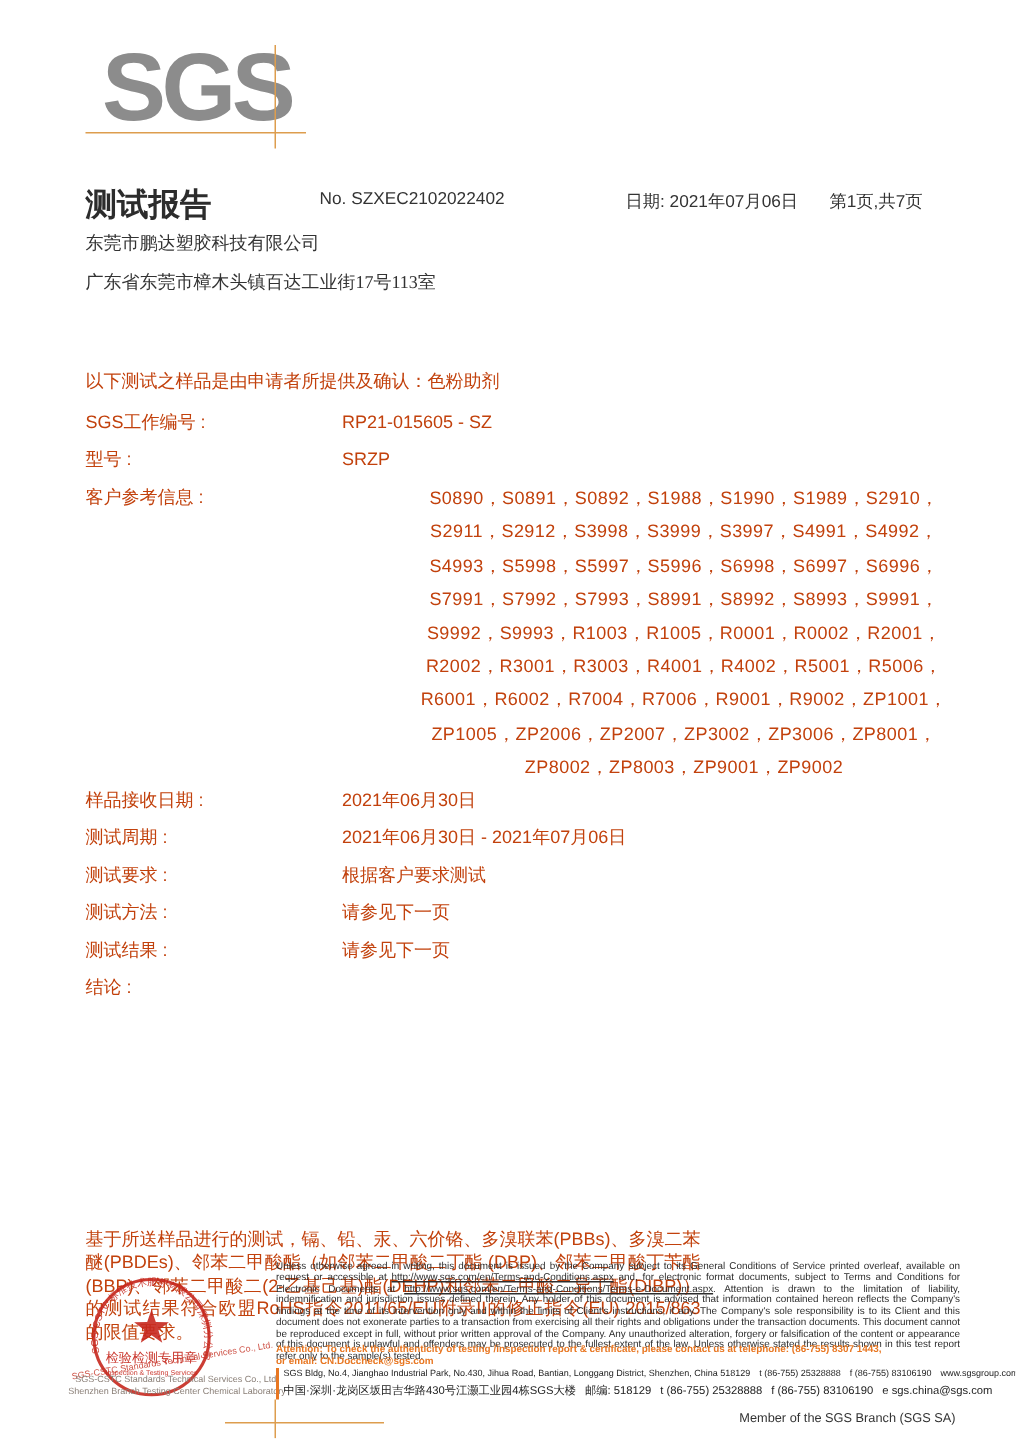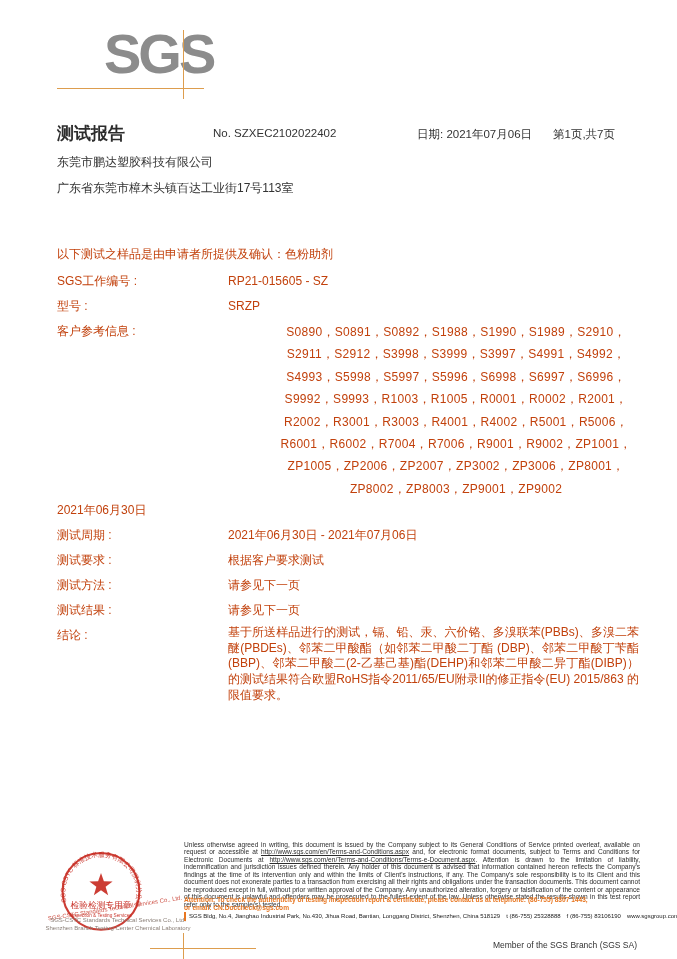--- a/index.html
+++ b/index.html
@@ -2,42 +2,42 @@
 <html><head>
 <meta charset="utf-8">
 <style>
   html,body{margin:0;padding:0;background:#ffffff;}
   .page{
     position:relative;width:677px;height:959px;margin:0 auto;background:#ffffff;
     font-family:"Liberation Sans","DejaVu Sans",sans-serif;color:#3a3a3a;overflow:hidden;
   }
   
   .logo-text{
-    position:absolute;left:68px;top:26px;font-size:56px;font-weight:bold;
-    color:#8c8c8c;letter-spacing:-3px;line-height:1;margin-left:36px;
+    position:absolute;left:68px;top:26px;font-size:64px;font-weight:bold;
+    color:#8c8c8c;letter-spacing:-3px;line-height:1;
   }
   .logo-vline{position:absolute;left:183px;top:30px;width:1px;height:69px;background:#dd9d4e;}
   .logo-hline{position:absolute;left:57px;top:88px;width:147px;height:1px;background:#dd9d4e;}
 
-  .report-title{position:absolute;left:57px;top:122px;font-size:17px;font-weight:bold;color:#2c2c2c;}
+  .report-title{position:absolute;left:57px;top:122px;font-size:21px;font-weight:bold;color:#2c2c2c;}
   .report-no{position:absolute;left:213px;top:127px;font-size:11.5px;color:#333;}
   .report-date{position:absolute;left:417px;top:127px;font-size:11.5px;color:#333;text-align:center;}
   .report-page{position:absolute;left:553px;top:127px;font-size:11.5px;color:#333;}
 
-  .applicant{position:absolute;left:57px;top:149px;font-size:12px;line-height:26px;color:#333;}
+  .applicant{position:absolute;left:57px;top:149px;font-size:12px;line-height:26px;color:#333;font-family:Liberation Serif, serif;}
 
   
   .doc-body{position:absolute;left:57px;top:246px;width:582px;font-size:12px;color:#c2410c;}
   .intro{line-height:16px;margin-bottom:9px;}
   .info-row{display:flex;line-height:21px;margin-bottom:4px;}
   .info-row .lbl{width:171px;flex:0 0 171px;}
   .info-row .val{flex:1;}
   .ref-row{margin-bottom:0;gap:45px;}
   .ref-line{line-height:22.4px;letter-spacing:0.3px;text-align:center;}
-  .conclusion-row{margin-top:2px;}
+  .conclusion-row{margin-top:2px;flex-direction:column;}
   .conclusion-row .val{line-height:15.6px;width:410px;text-align:justify;}
 
   
   .disclaimer{
     position:absolute;left:184px;top:841px;width:456px;
     font-size:6.6px;line-height:7.45px;color:#2e2e2e;text-align:justify;
   }
   .disclaimer .url{text-decoration:underline;}
   .attention{
     position:absolute;left:184px;top:896px;width:456px;
@@ -96,29 +96,31 @@
       <div class="lbl">型号 :</div>
       <div class="val">SRZP</div>
     </div>
 
     <div class="info-row ref-row">
       <div class="lbl">客户参考信息 :</div>
       <div class="val">
         <div class="ref-line">S0890，S0891，S0892，S1988，S1990，S1989，S2910，</div>
         <div class="ref-line">S2911，S2912，S3998，S3999，S3997，S4991，S4992，</div>
         <div class="ref-line">S4993，S5998，S5997，S5996，S6998，S6997，S6996，</div>
+        <div class="ref-line">S7991，S7992，S7993，S8991，S8992，S8993，S9991，</div>
         <div class="ref-line">S9992，S9993，R1003，R1005，R0001，R0002，R2001，</div>
         <div class="ref-line">R2002，R3001，R3003，R4001，R4002，R5001，R5006，</div>
         <div class="ref-line">R6001，R6002，R7004，R7006，R9001，R9002，ZP1001，</div>
         <div class="ref-line">ZP1005，ZP2006，ZP2007，ZP3002，ZP3006，ZP8001，</div>
         <div class="ref-line">ZP8002，ZP8003，ZP9001，ZP9002</div>
       </div>
     </div>
 
     <div class="info-row">
+      <div class="lbl">样品接收日期 :</div>
       <div class="val">2021年06月30日</div>
     </div>
 
     <div class="info-row">
       <div class="lbl">测试周期 :</div>
       <div class="val">2021年06月30日 - 2021年07月06日</div>
     </div>
 
     <div class="info-row">
       <div class="lbl">测试要求 :</div>
@@ -163,20 +165,23 @@
 
   <div class="attention">
     <div>Attention: To check the authenticity of testing /inspection report &amp; certificate, please contact us at telephone: (86-755) 8307 1443,</div>
     <div>or email: CN.Doccheck@sgs.com</div>
   </div>
 
   <div class="addresses">
     <div class="addr-en">
       <span>SGS Bldg, No.4, Jianghao Industrial Park, No.430, Jihua Road, Bantian, Longgang District, Shenzhen, China 518129</span><span>t (86-755) 25328888</span><span>f (86-755) 83106190</span><span>www.sgsgroup.com.cn</span>
     </div>
+    <div class="addr-cn">
+      <span>中国·深圳·龙岗区坂田吉华路430号江灏工业园4栋SGS大楼</span><span>邮编: 518129</span><span>t (86-755) 25328888</span><span>f (86-755) 83106190</span><span>e sgs.china@sgs.com</span>
+    </div>
   </div>
 
   <div class="member">Member of the SGS Branch (SGS SA)</div>
 
   <div class="foot-hline"></div>
   <div class="foot-vline"></div>
 
 </div>
 
 </body></html>

